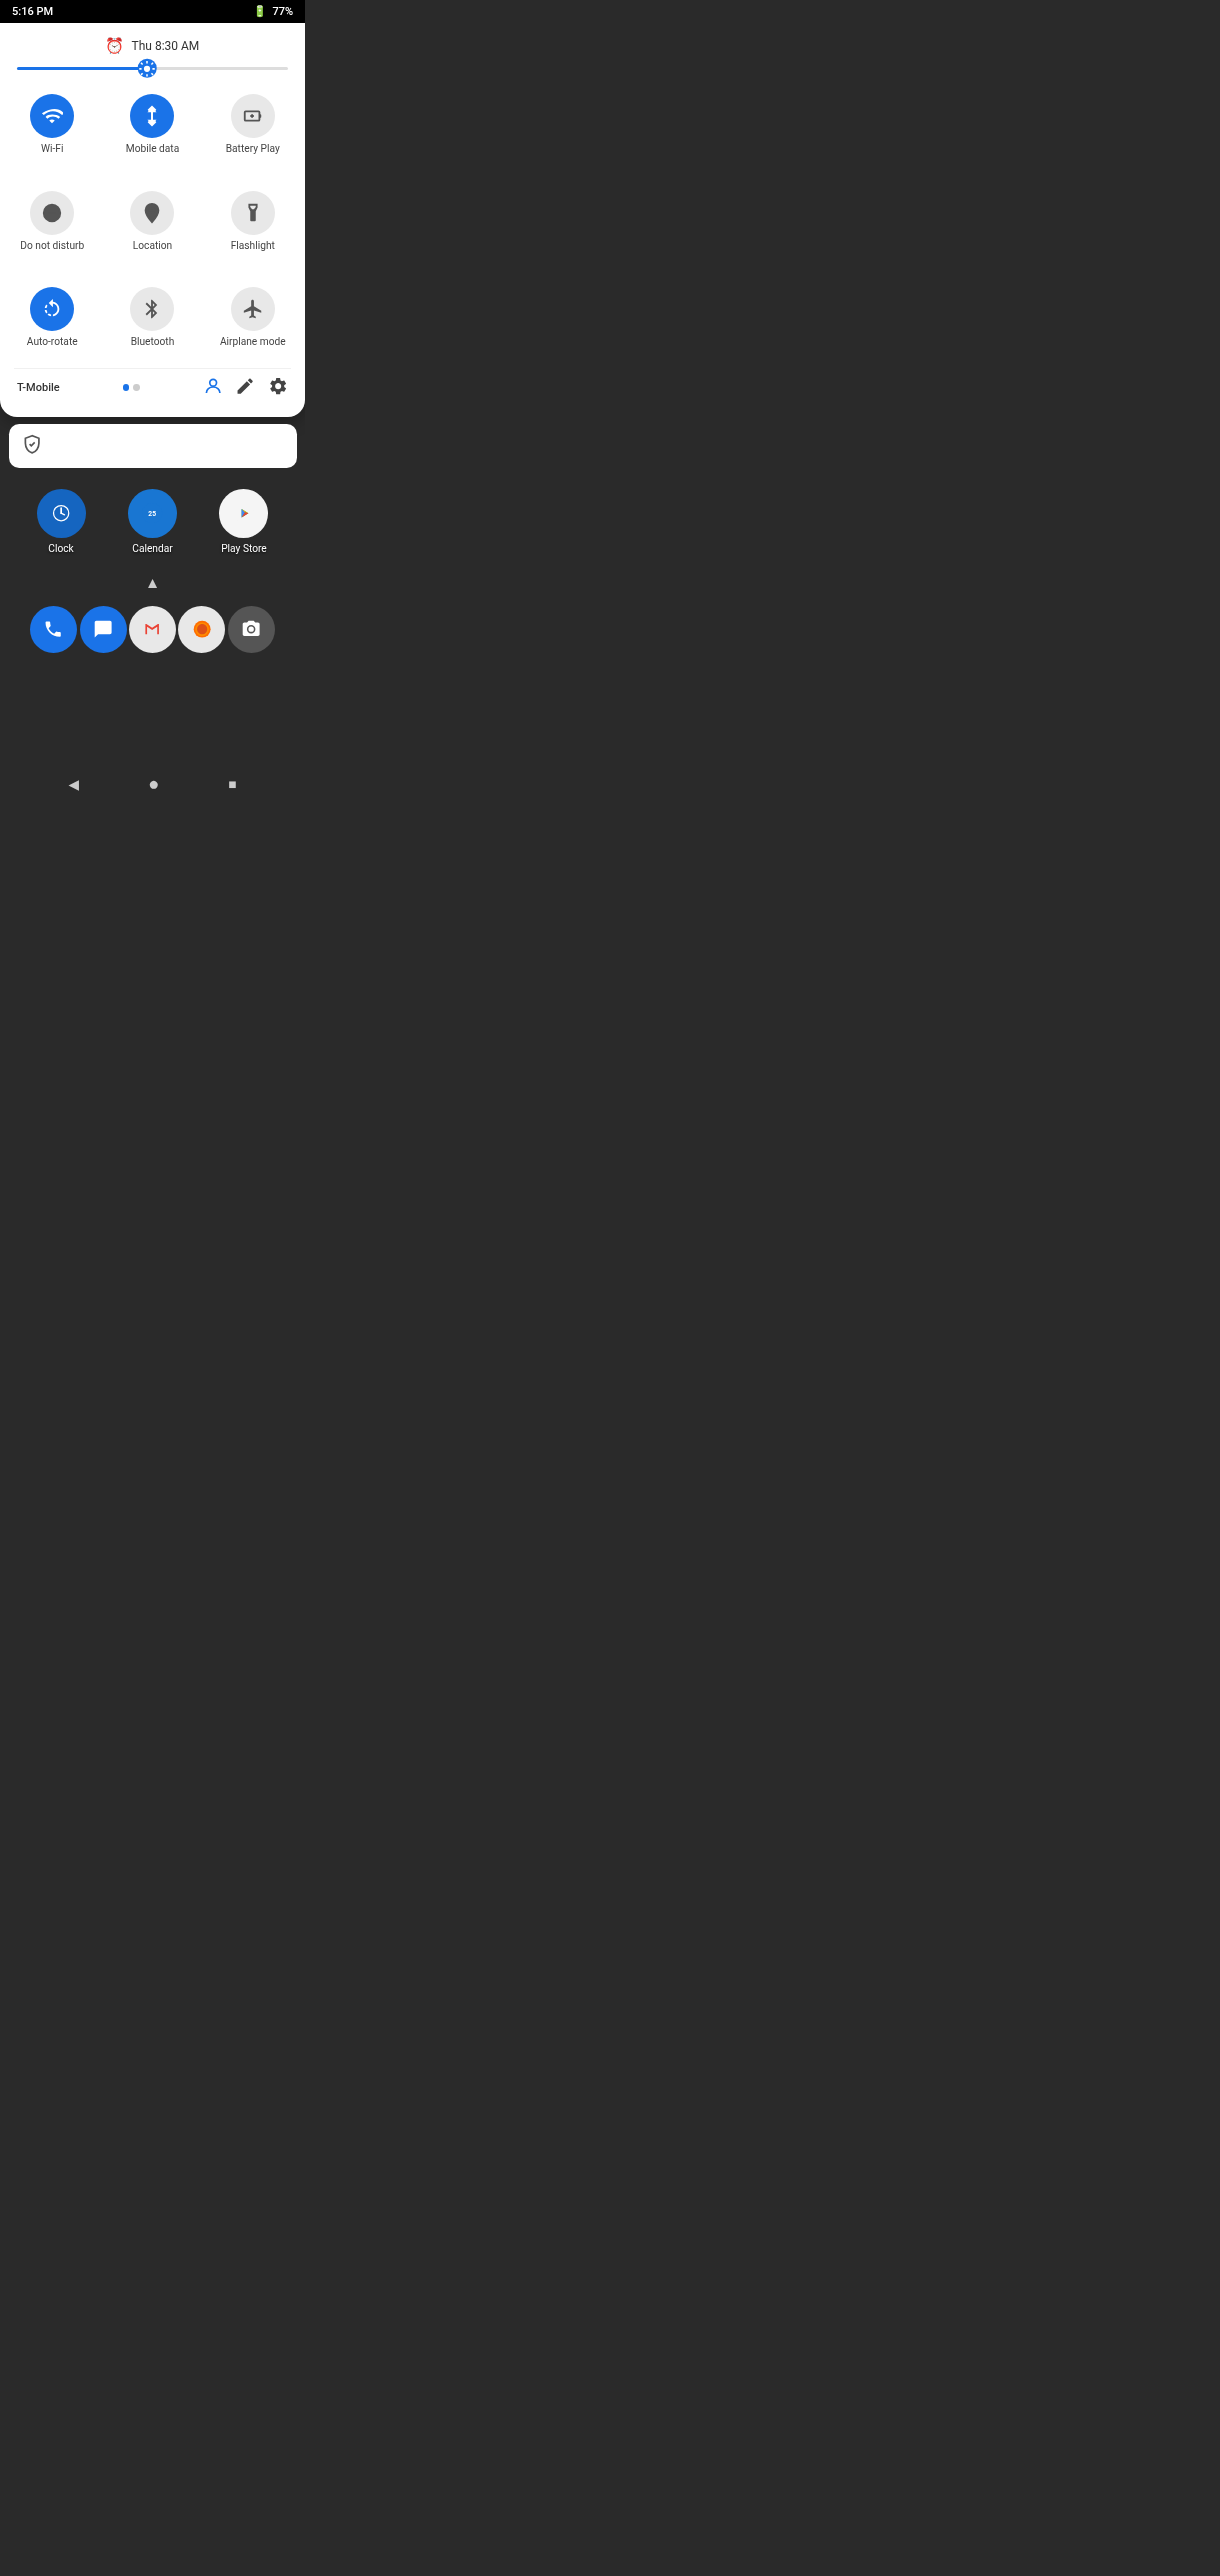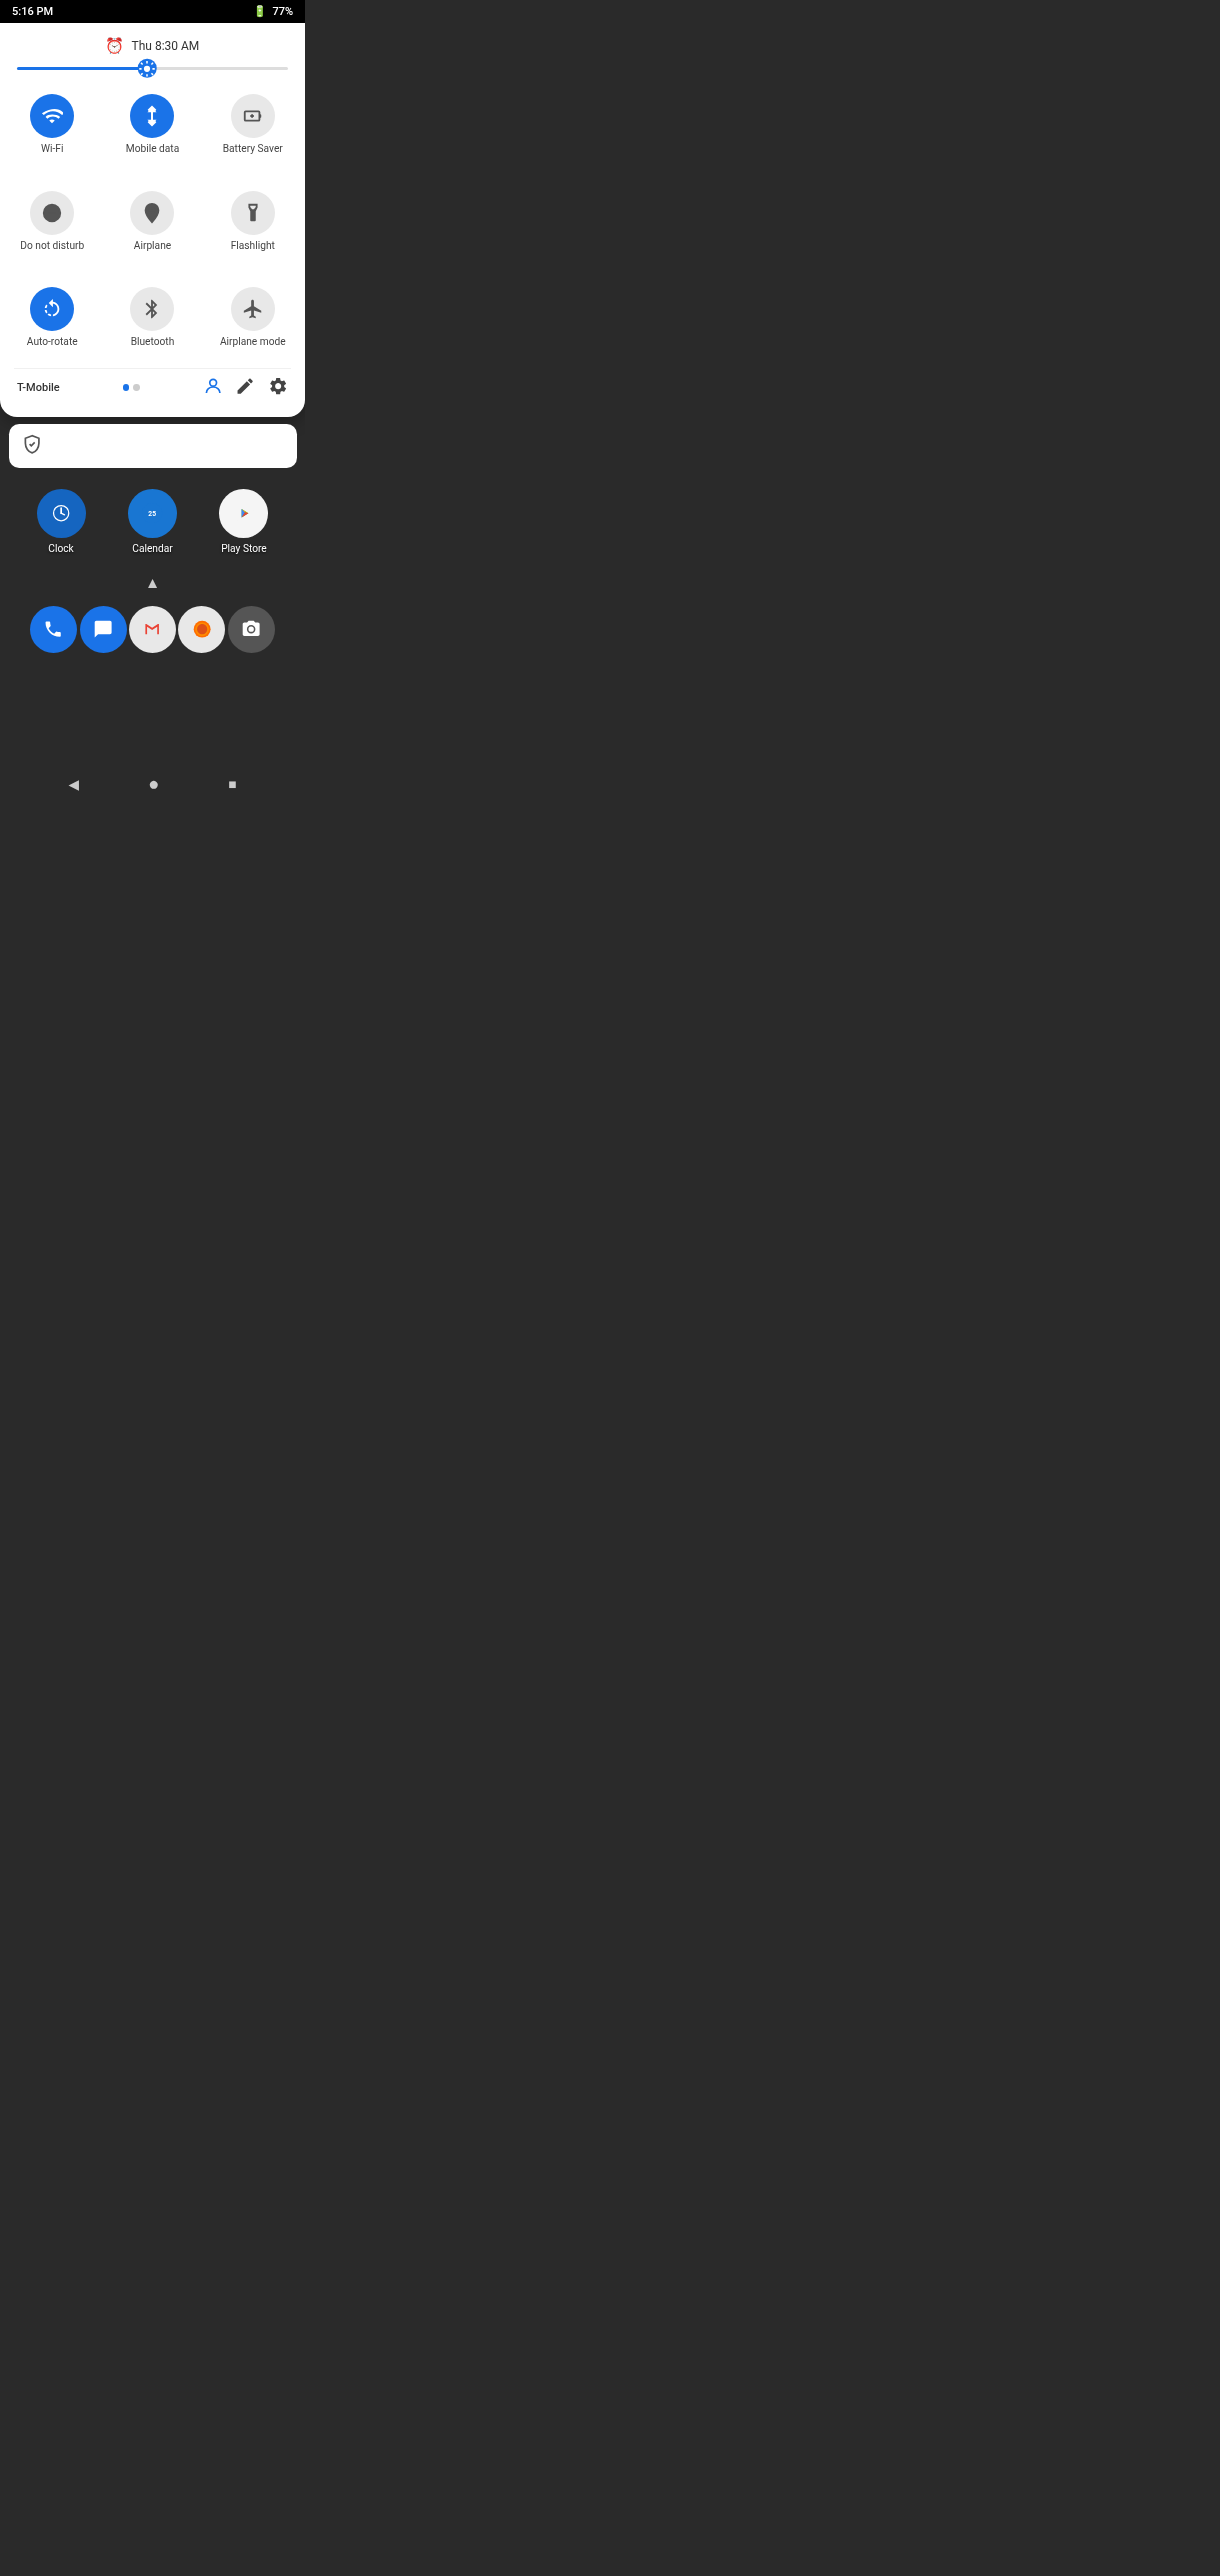--- a/index.html
+++ b/index.html
@@ -386,41 +386,41 @@
 
     <div class="tile">
       <div class="tile-icon inactive">
         <svg viewBox="0 0 24 24" fill="#555">
           <rect x="3" y="7" width="16" height="10" rx="1" fill="none" stroke="#555" stroke-width="2"></rect>
           <rect x="19" y="10" width="2" height="4" rx="1" fill="#555"></rect>
           <line x1="11" y1="10" x2="11" y2="14" stroke="#555" stroke-width="2"></line>
           <line x1="9" y1="12" x2="13" y2="12" stroke="#555" stroke-width="2"></line>
         </svg>
       </div>
-      <span class="tile-label">Battery Saver</span>
+      <span class="tile-label">Battery Play</span>
     </div>
 
     <div class="tile">
       <div class="tile-icon inactive">
         <svg viewBox="0 0 24 24" fill="none" stroke="#555" stroke-width="2">
           <circle cx="12" cy="12" r="9"></circle>
           <line x1="8" y1="12" x2="16" y2="12"></line>
         </svg>
       </div>
       <span class="tile-label">Do not disturb</span>
     </div>
 
     <div class="tile">
       <div class="tile-icon inactive">
         <svg viewBox="0 0 24 24" fill="none" stroke="#555" stroke-width="2">
           <path d="M12 2C8.13 2 5 5.13 5 9c0 5.25 7 13 7 13s7-7.75 7-13c0-3.87-3.13-7-7-7z"></path>
           <circle cx="12" cy="9" r="2.5" fill="#555"></circle>
         </svg>
       </div>
-      <span class="tile-label">Airplane</span>
+      <span class="tile-label">Location</span>
     </div>
 
     <div class="tile">
       <div class="tile-icon inactive">
         <svg viewBox="0 0 24 24" fill="#555">
           <path d="M7 2v4l2 4v10a1 1 0 001 1h4a1 1 0 001-1V10l2-4V2H7zm2 2h6v1.5L13 8H11L9 5.5V4z"></path>
         </svg>
       </div>
       <span class="tile-label">Flashlight</span>
     </div>

